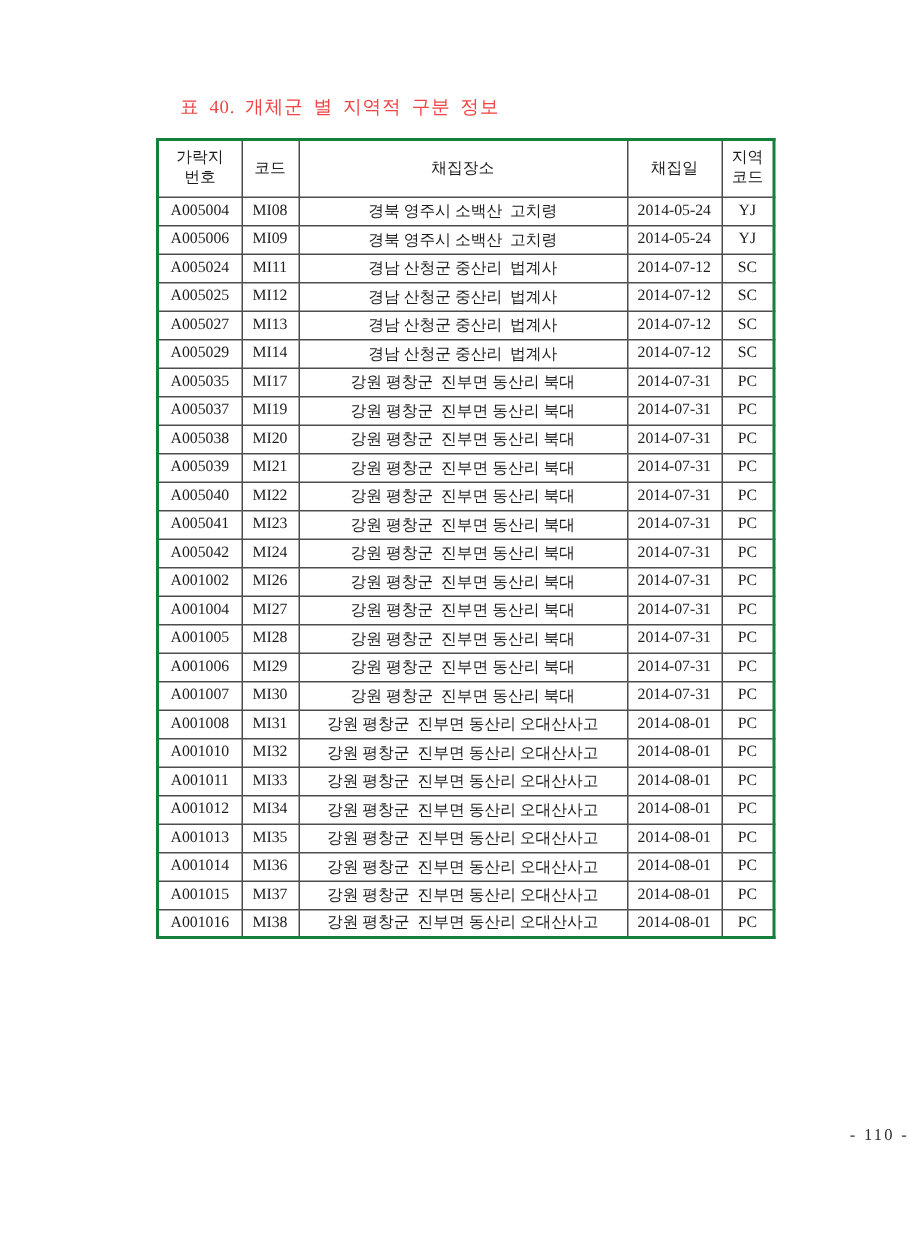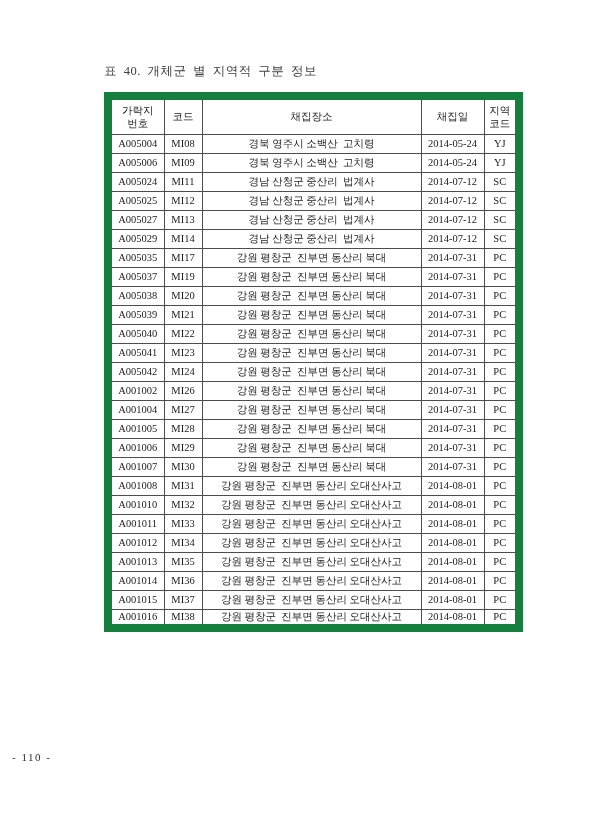--- a/index.html
+++ b/index.html
@@ -7,37 +7,37 @@
     position: relative;
     width: 606px;
     height: 840px;
     background: #ffffff;
     font-family: "Liberation Serif", serif;
     color: #1c1c1c;
     overflow: hidden;
   }
   .doc-title {
     position: absolute;
-    left: 104px;
+    left: 120px;
     top: 63px;
     font-size: 12.5px;
     font-weight: 500;
     letter-spacing: 0.5px;
     word-spacing: 3px;
-    color: #404040;
+    color: #ef4444;
     white-space: pre;
   }
   table.data-table {
     position: absolute;
     left: 104px;
     top: 92px;
     width: 411px;
     border-collapse: collapse;
     table-layout: fixed;
-    border: 8px solid #15803d;
+    border: 2px solid #15803d;
   }
   table.data-table th,
   table.data-table td {
     border: 1px solid #4d4d4d;
     font-size: 10.5px;
     font-weight: normal;
     text-align: center;
     vertical-align: middle;
     padding: 0;
     white-space: pre;
@@ -51,24 +51,24 @@
     text-align: left;
     padding-left: 9px;
   }
   col.col-0 { width: 56px; }
   col.col-1 { width: 38px; }
   col.col-2 { width: 219px; }
   col.col-3 { width: 63px; }
   col.col-4 { width: 35px; }
   .page-number {
     position: absolute;
-    left: 12px;
+    left: 0;
     right: 0;
     top: 751px;
-    text-align: left;
+    text-align: right;
     font-size: 11px;
     letter-spacing: 1.5px;
     color: #2e2e2e;
   }
 </style>
 </head>
 <body>
 
 <div class="page">
   <div class="doc-title">표 40. 개체군 별 지역적 구분 정보</div>

